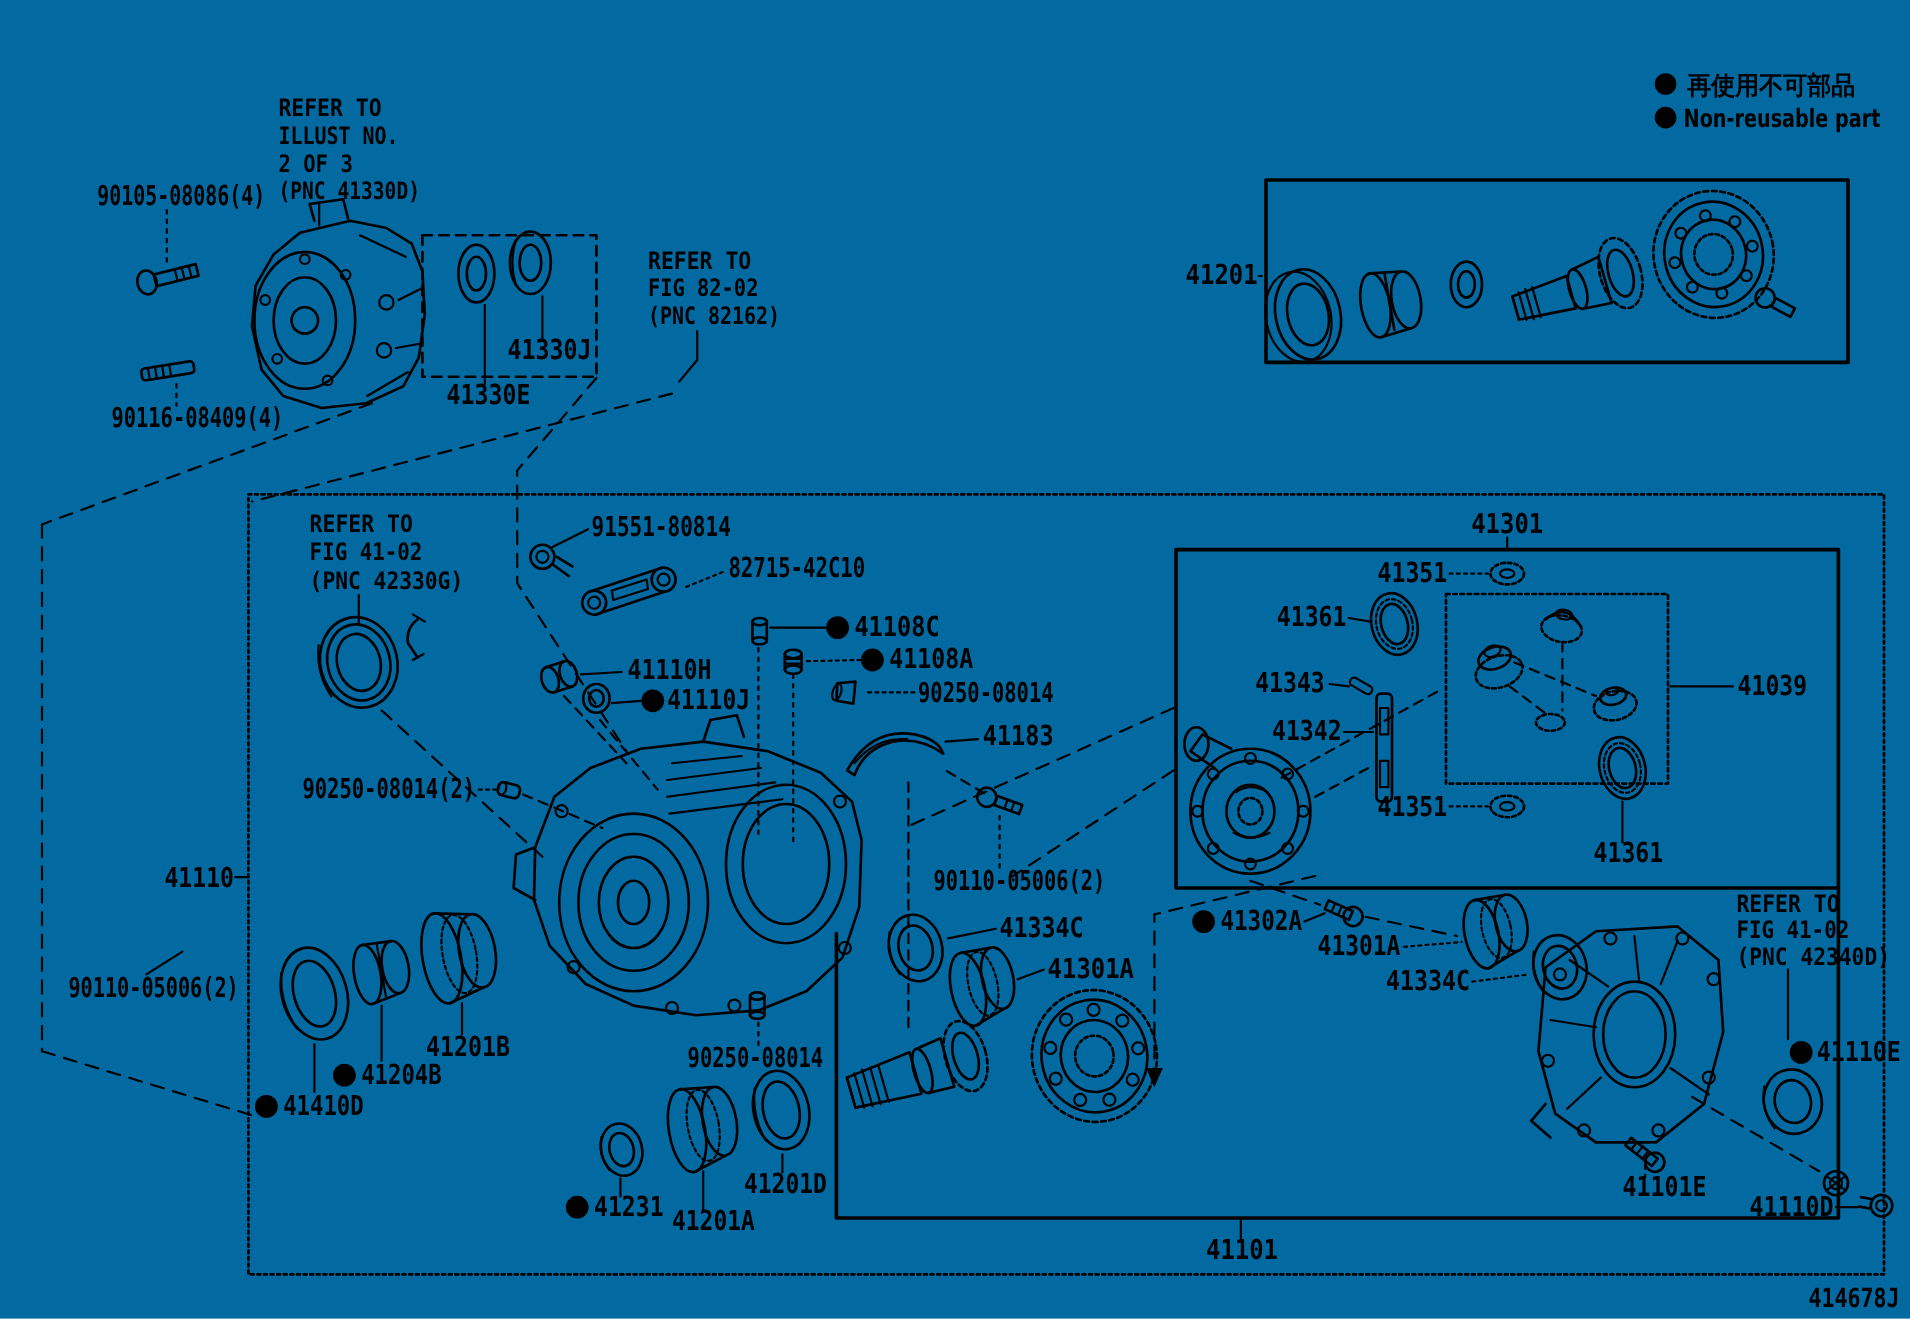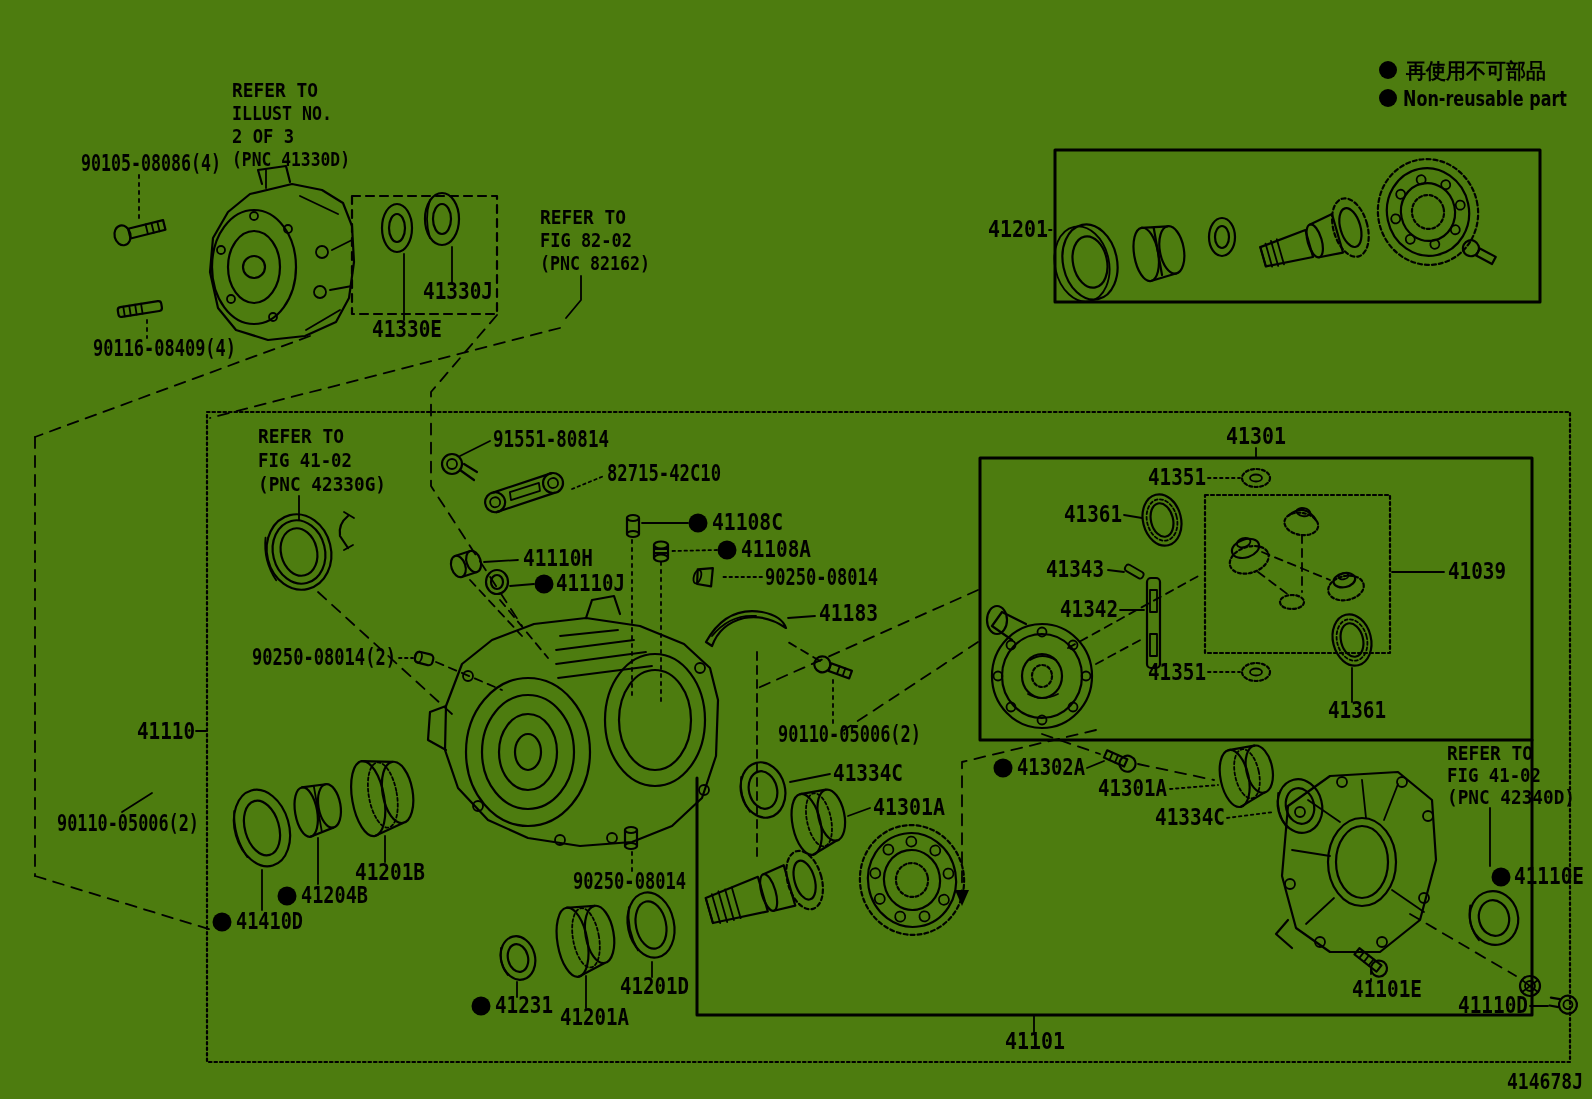--- a/index.html
+++ b/index.html
@@ -1,16 +1,16 @@
 <!DOCTYPE html>
 <html><head>
 <meta charset="utf-8">
 <style>
   html,body{margin:0;padding:0;background:#fff;}
-  .stage{width:1592px;height:1099px;position:relative;background:#4d7c0f;}
+  .stage{width:1592px;height:1099px;position:relative;background:#0369a1;}
   svg{display:block}
   .s{stroke:#000;fill:none;stroke-width:2.2;stroke-linecap:round;stroke-linejoin:round;}
   .s3{stroke-width:3;}
   .thin{stroke-width:1.8;}
   .dash{stroke-dasharray:11 8;}
   .dash2{stroke-dasharray:8 6;}
   .dot{stroke-dasharray:2.5 3.5;stroke-width:1.8;}
   .dotv{stroke-dasharray:3 5;stroke-width:1.8;}
   .teeth{stroke-dasharray:4 3;}
   .teeth2{stroke-dasharray:3 2.5;}

